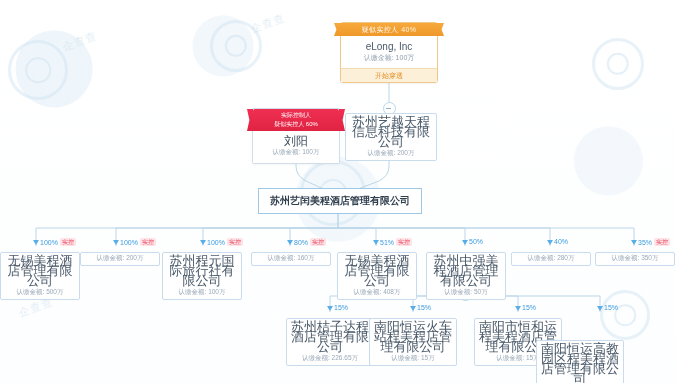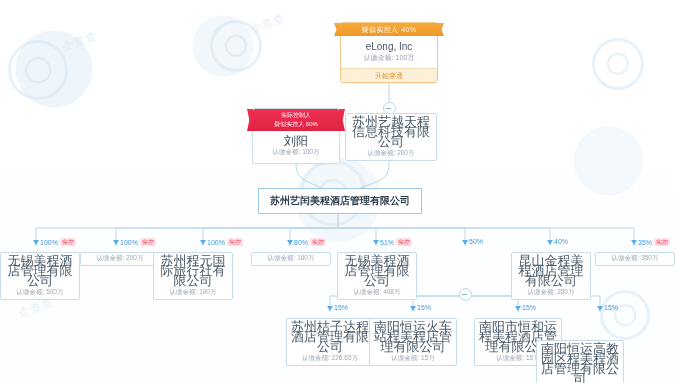--- a/index.html
+++ b/index.html
@@ -194,33 +194,36 @@
     <div class="nm">苏州艺闰美程酒店管理有限公司</div>
   </div>
 
   <div class="node sub" style="left:0px;">
     <div class="nm">无锡美程酒店管理有限公司</div>
     <div class="amt">认缴金额: 500万</div>
   </div>
   <div class="node sub" style="left:80px;">
     <div class="amt">认缴金额: 200万</div>
   </div>
-  <div class="node sub" style="left:153px;">
+  <div class="node sub" style="left:162px;">
     <div class="nm">苏州程元国际旅行社有限公司</div>
     <div class="amt">认缴金额: 100万</div>
   </div>
   <div class="node sub" style="left:251px;">
     <div class="amt">认缴金额: 160万</div>
   </div>
   <div class="node sub" style="left:337px;">
     <div class="nm">无锡美程酒店管理有限公司</div>
     <div class="amt">认缴金额: 408万</div>
   </div>
+  <div class="node sub" style="left:426px;">
+    <div class="nm">苏州中强美程酒店管理有限公司</div>
+    <div class="amt">认缴金额: 50万</div>
+  </div>
   <div class="node sub" style="left:511px;">
-    <div class="nm">昆山金程美程酒店管理有限公司</div>
     <div class="amt">认缴金额: 280万</div>
   </div>
   <div class="node sub" style="left:595px;">
     <div class="amt">认缴金额: 350万</div>
   </div>
 
   <div class="node leaf" style="left:286px;">
     <div class="nm">苏州桔子达程酒店管理有限公司</div>
     <div class="amt">认缴金额: 226.65万</div>
   </div>

